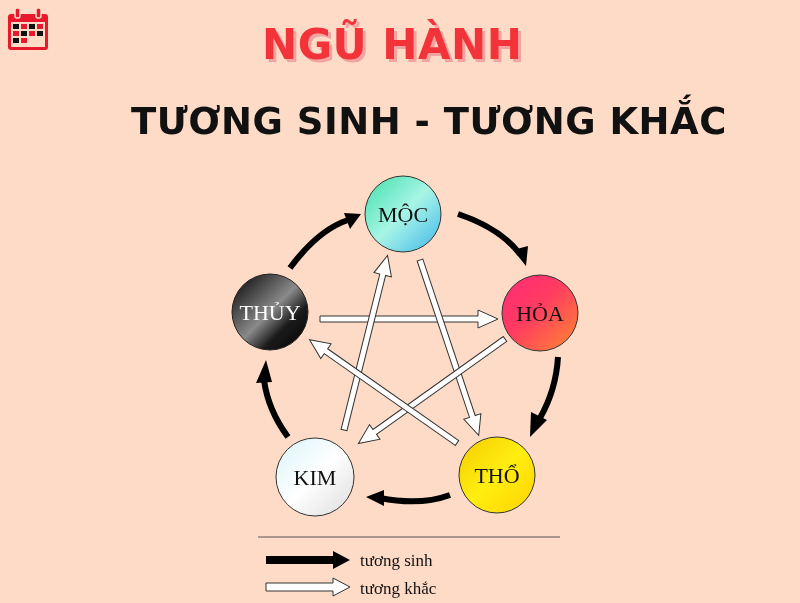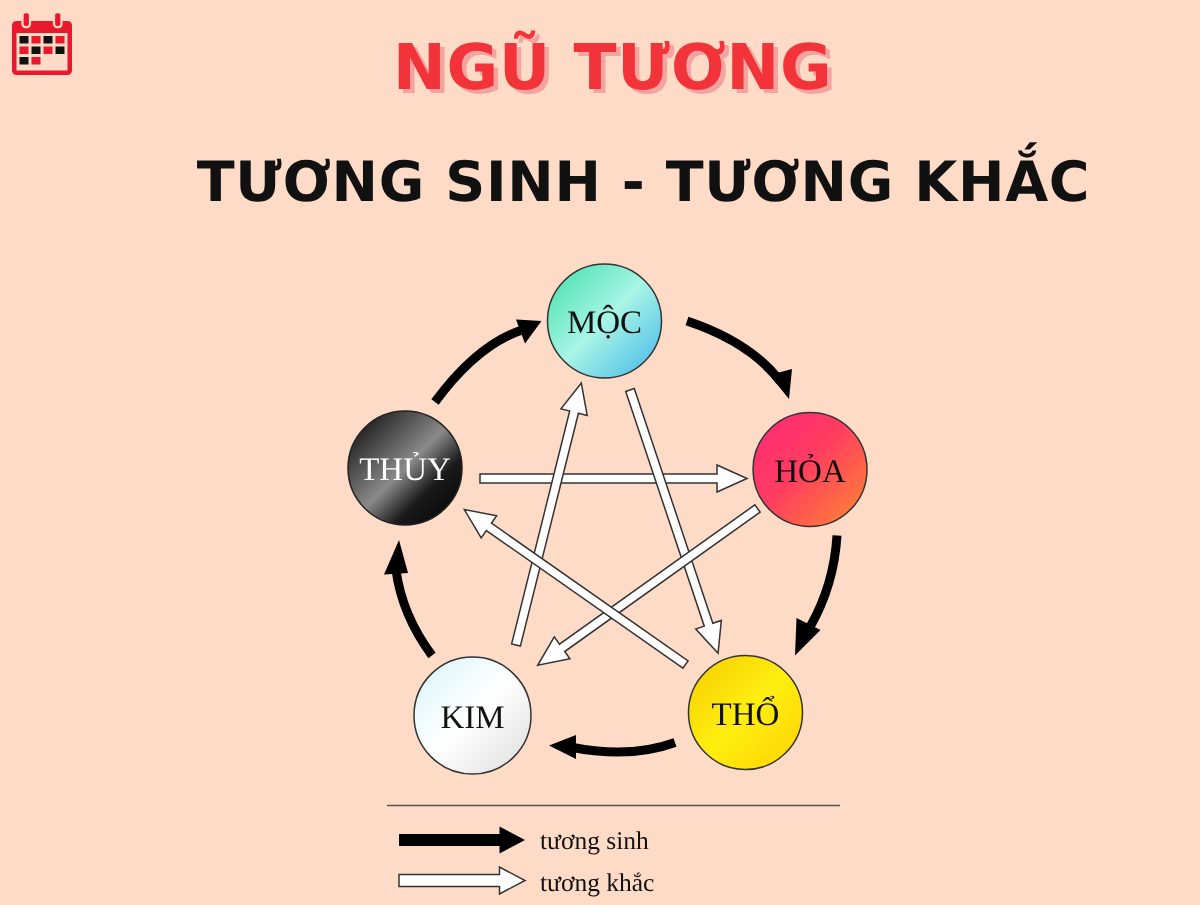--- a/index.html
+++ b/index.html
@@ -28,21 +28,21 @@
     <rect x="31" y="18" width="6" height="5" fill="#e8192c"></rect>
     <rect x="7" y="25" width="6" height="5" fill="#e8192c"></rect>
     <rect x="15" y="25" width="6" height="5" fill="#111"></rect>
     <rect x="23" y="25" width="6" height="5" fill="#e8192c"></rect>
     <rect x="31" y="25" width="6" height="5" fill="#111"></rect>
     <rect x="7" y="32" width="6" height="5" fill="#111"></rect>
     <rect x="15" y="32" width="6" height="5" fill="#e8192c"></rect>
   </svg>
 </div>
 
-<div class="title title-main">NGŨ TƯƠNG</div>
+<div class="title title-main">NGŨ HÀNH</div>
 <div class="title title-sub">TƯƠNG SINH - TƯƠNG KHẮC</div>
 
 <svg class="diagram" width="800" height="603" viewBox="0 0 800 603">
   <defs>
     <linearGradient id="gMoc" x1="0" y1="0" x2="1" y2="1">
       <stop offset="0" stop-color="#3fe0a8"></stop>
         <stop offset="0.5" stop-color="#a8f5e6"></stop>
         <stop offset="1" stop-color="#3fb4ea"></stop>
     </linearGradient>
     <linearGradient id="gHoa" x1="0" y1="0" x2="1" y2="1">

